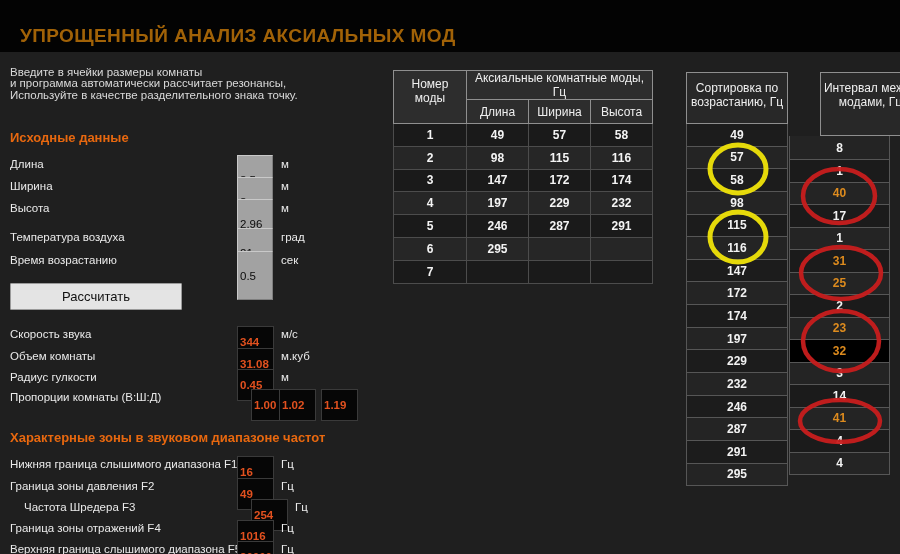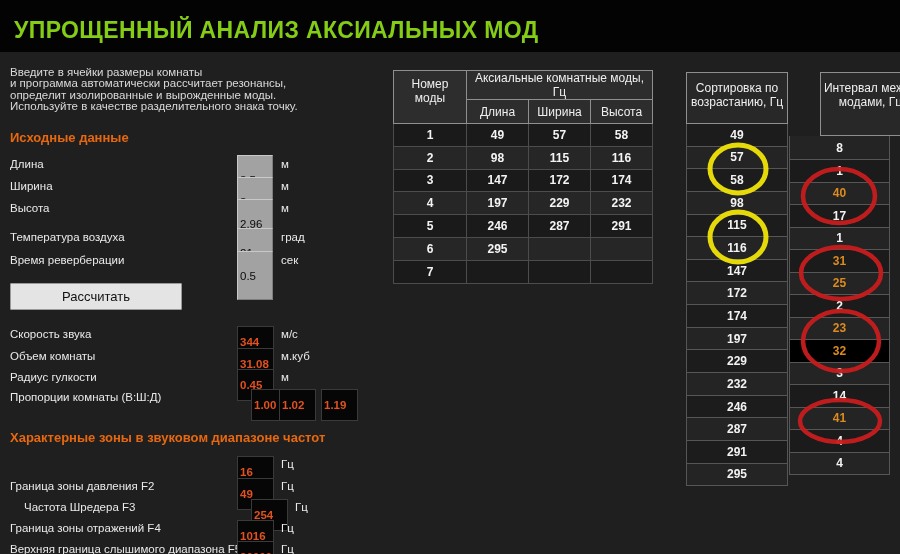--- a/index.html
+++ b/index.html
@@ -1,18 +1,18 @@
 <!DOCTYPE html>
 <html><head>
 <meta charset="utf-8">
 <style>
   html,body{margin:0;padding:0;background:#141414;font-family:"Liberation Sans",sans-serif;}
   #stage{position:relative;width:900px;height:554px;background:#1f1f1f;overflow:hidden;}
   .topbar{position:absolute;left:0;top:0;width:900px;height:52px;background:#030303;}
-  .title{position:absolute;left:10px;top:0;margin:4px;line-height:52px;font-size:23px;font-weight:bold;color:#84cc16;letter-spacing:.4px;white-space:nowrap;}
+  .title{position:absolute;left:10px;top:0;margin:10px;line-height:52px;font-size:19px;font-weight:bold;color:#a16207;letter-spacing:.4px;white-space:nowrap;}
   .intro{position:absolute;left:10px;top:67px;font-size:11.5px;line-height:11.4px;color:#dadada;}
   .intro div{white-space:nowrap;}
   .sec{position:absolute;left:10px;font-size:13px;font-weight:bold;color:#e8680f;white-space:nowrap;}
   #sec-input{top:130px;} #sec-zones{top:430px;}
   .frow{position:absolute;left:0;width:430px;height:18px;}
   .flabel{position:absolute;left:10px;top:0;line-height:18px;font-size:11.5px;color:#eaeaea;white-space:nowrap;}
   .gbox{position:absolute;left:237px;top:0;width:30px;height:15px;background:#a2a2a2;border:1px solid #c9c9c9;border-bottom-color:#7e7e7e;border-right-color:#7e7e7e;color:#0b0b0b;font-size:11.5px;font-family:"Liberation Sans",sans-serif;padding:16px 2px;}
   .funit{position:absolute;left:281px;top:0;line-height:18px;font-size:11.5px;color:#eaeaea;white-space:nowrap;}
   .vbox{position:absolute;top:1px;width:31px;height:14px;background:#060606;border:1px solid #3a3a3a;color:#e2511f;font-weight:bold;font-size:11.5px;line-height:14px;padding:8px 2px;overflow:hidden;}
   #calc-button{position:absolute;left:10px;top:283px;width:172px;height:27px;background:#e4e4e4;border:1px solid #9a9a9a;border-radius:1px;font-family:"Liberation Sans",sans-serif;font-size:13px;color:#101010;cursor:pointer;}
@@ -37,21 +37,20 @@
 <body>
 
 <div id="stage">
   <div class="topbar">
     <h1 class="title">УПРОЩЕННЫЙ АНАЛИЗ АКСИАЛЬНЫХ МОД</h1>
   </div>
 
   <div class="intro">
     <div>Введите в ячейки размеры комнаты</div>
     <div>и программа автоматически рассчитает резонансы,</div>
-    <div>определит изолированные и вырожденные моды.</div>
     <div>Используйте в качестве разделительного знака точку.</div>
   </div>
 
   <div class="sec" id="sec-input">Исходные данные</div>
 
   <div id="inputs-container">
       <div class="frow" style="top: 155px;">
         <span class="flabel">Длина</span>
         <input class="gbox" type="text" value="3.5" style="">
         <span class="funit">м</span>
@@ -65,21 +64,21 @@
         <span class="flabel">Высота</span>
         <input class="gbox" type="text" value="2.96" style="">
         <span class="funit">м</span>
       </div>
       <div class="frow" style="top: 228px;">
         <span class="flabel">Температура воздуха</span>
         <input class="gbox" type="text" value="21" style="">
         <span class="funit">град</span>
       </div>
       <div class="frow" style="top: 251px;">
-        <span class="flabel">Время реверберации</span>
+        <span class="flabel">Время возрастанию</span>
         <input class="gbox" type="text" value="0.5" style="">
         <span class="funit">сек</span>
       </div>
     </div>
 
   <button id="calc-button">Рассчитать</button>
 
   <div id="results-container">
       <div class="frow" style="top: 325px;">
         <span class="flabel">Скорость звука</span>
@@ -101,20 +100,21 @@
         <div class="vbox" style="left: 251px;">1.00</div>
         <div class="vbox" style="left: 279px;">1.02</div>
         <div class="vbox" style="left: 321px;">1.19</div>
       </div>
     </div>
 
   <div class="sec" id="sec-zones">Характерные зоны в звуковом диапазоне частот</div>
 
   <div id="zones-container">
       <div class="frow" style="top: 455px;">
+        <span class="flabel">Нижняя граница слышимого диапазона F1</span>
         <div class="vbox" style="left: 237px;">16</div>
         <span class="funit">Гц</span>
       </div>
       <div class="frow" style="top: 477px;">
         <span class="flabel">Граница зоны давления F2</span>
         <div class="vbox" style="left: 237px;">49</div>
         <span class="funit">Гц</span>
       </div>
       <div class="frow" style="top: 498px; margin-left: 14px;">
         <span class="flabel">Частота Шредера F3</span>

